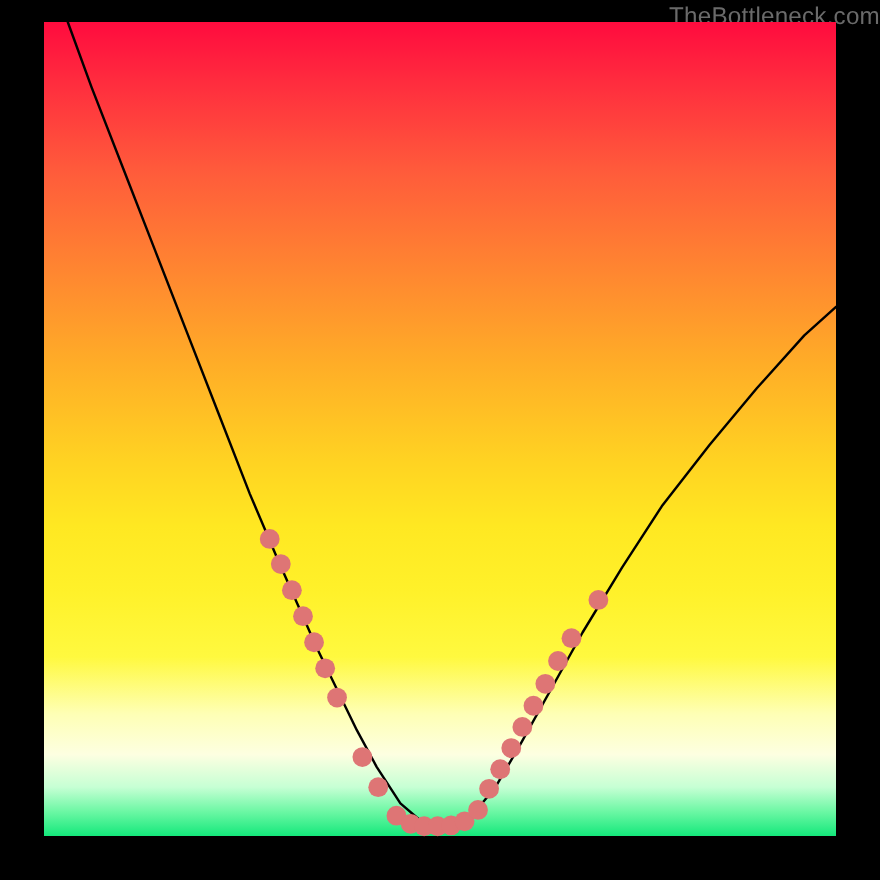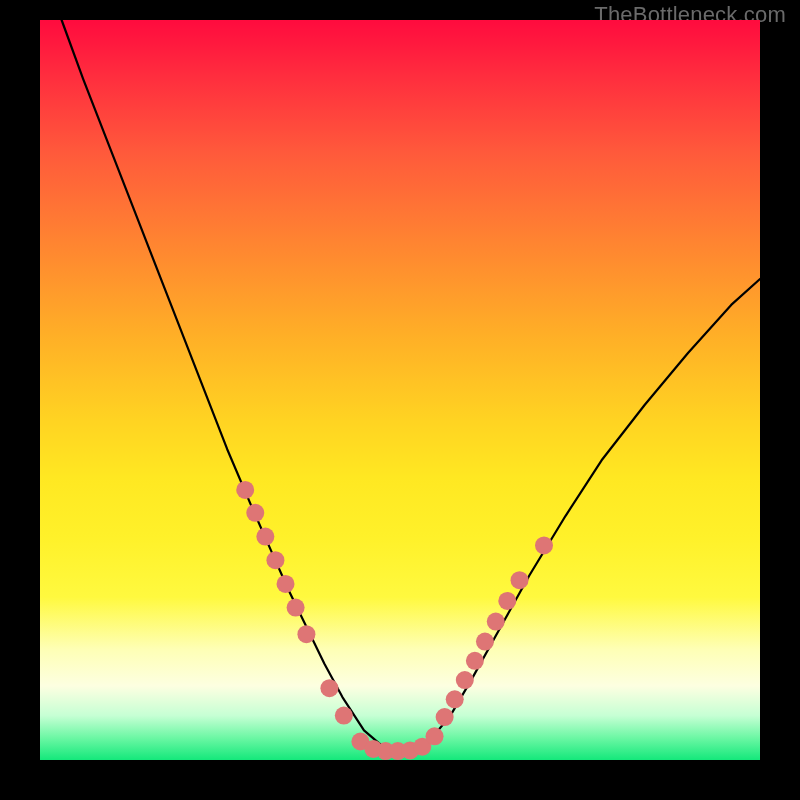--- a/index.html
+++ b/index.html
@@ -35,21 +35,21 @@
       #fff93f 78%,
       #feffb5 85%,
       #fdffe1 90%,
       #c6ffd4 94%,
       #6cf7a4 97%,
       #14e87b 100%
     );
   }
   .watermark {
     position: absolute;
-    right: 14px;
+    right: 0;
     top: 2px;
     color: #6a6a6a;
     font-size: 22px;
     letter-spacing: 0.2px;
     user-select: none;
   }
   svg.curve {
     position: absolute;
     left: 0; top: 0;
     width: 720px;

